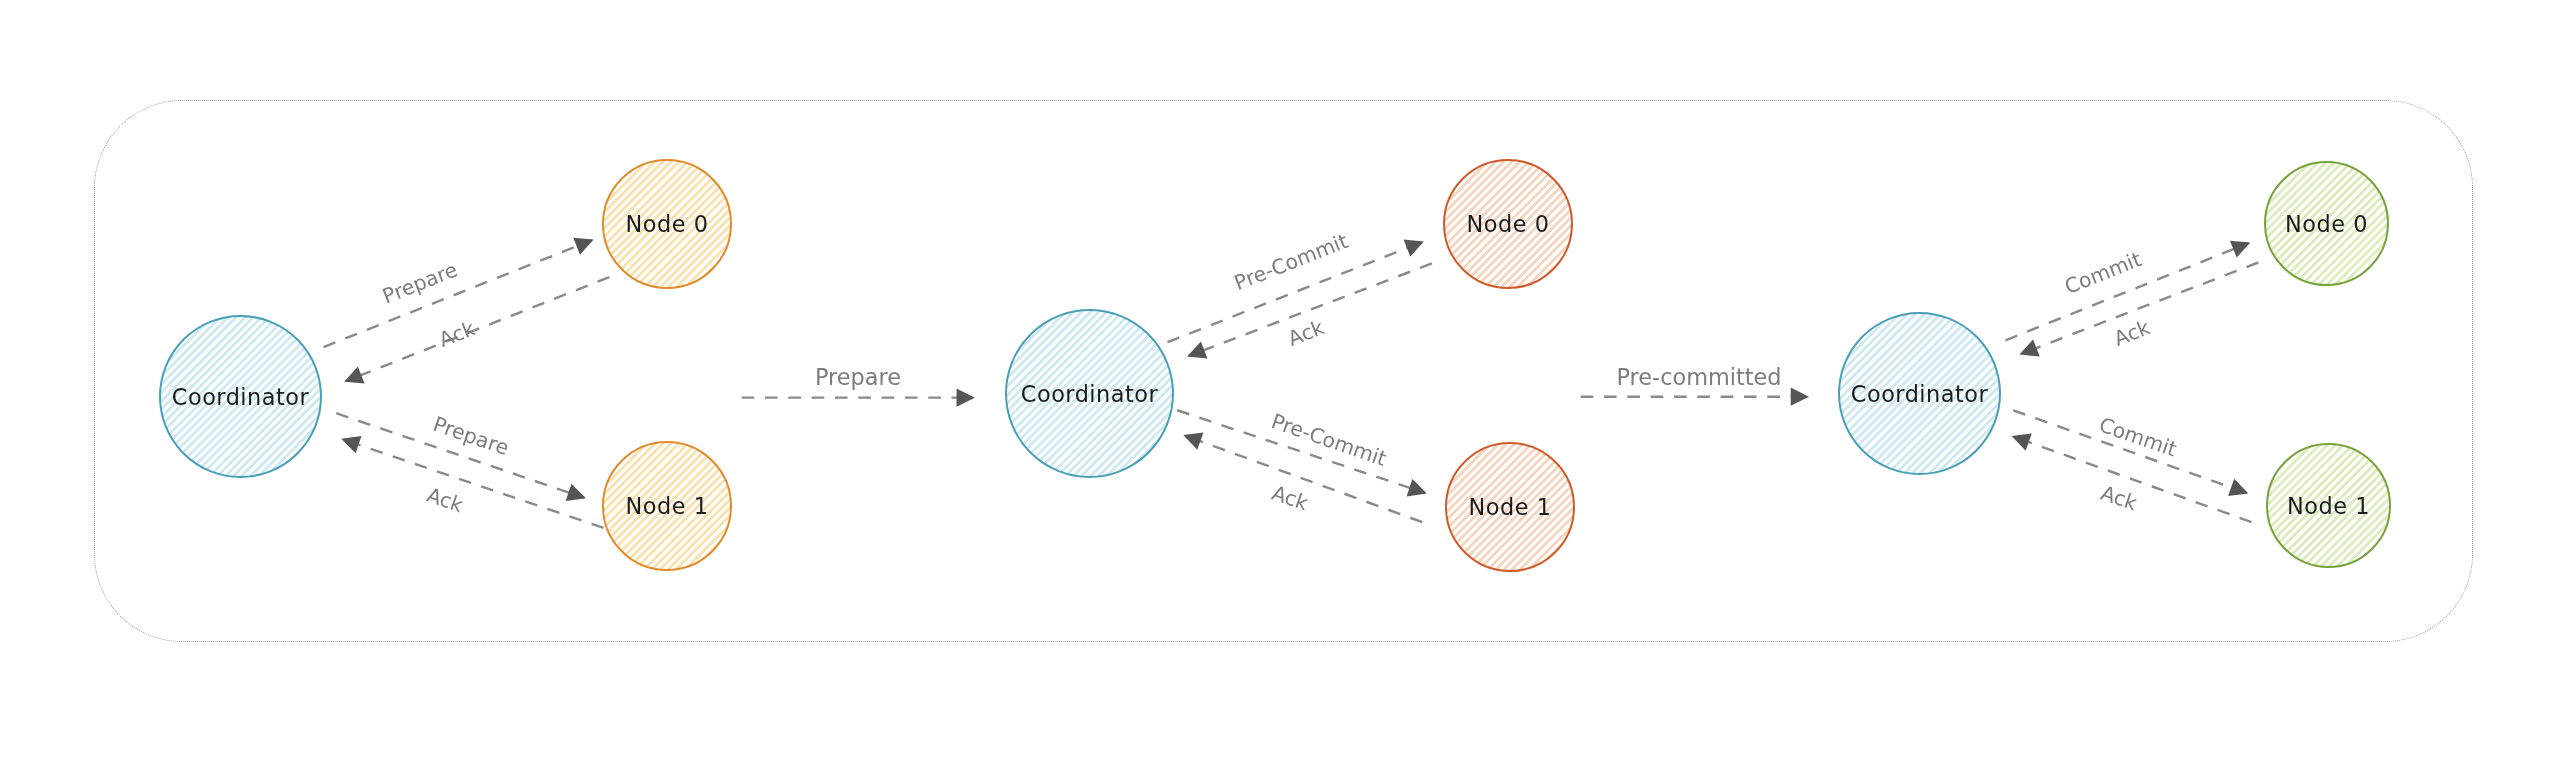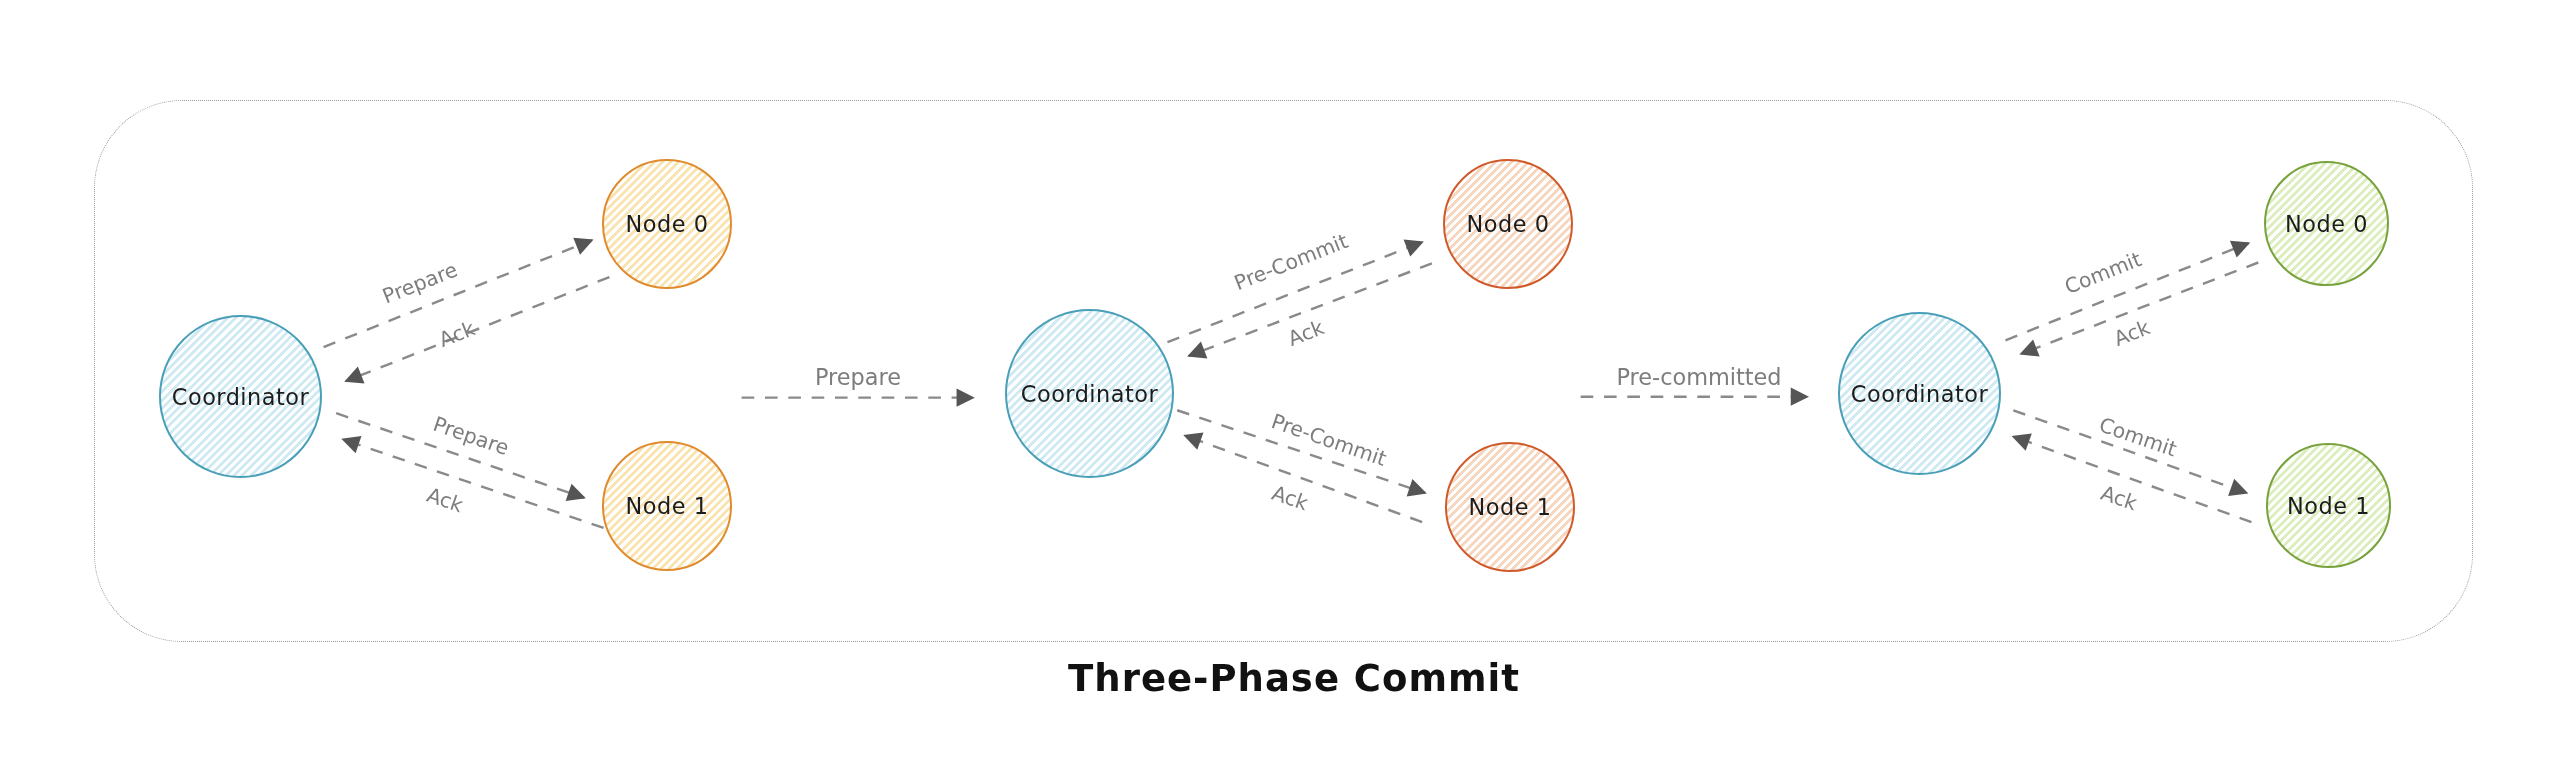--- a/index.html
+++ b/index.html
@@ -157,16 +157,15 @@
   <div class="msg-label rot-down" style="left:1329px; top:440px;">Pre-Commit</div>
   <div class="msg-label rot-down" style="left:1290px; top:498px;">Ack</div>
 
   <div class="transition-label" style="left:1699px; top:377px;">Pre-committed</div>
 
   <div class="msg-label rot-up" style="left:2103px; top:273px;">Commit</div>
   <div class="msg-label rot-up" style="left:2132px; top:333px;">Ack</div>
   <div class="msg-label rot-down" style="left:2138px; top:437px;">Commit</div>
   <div class="msg-label rot-down" style="left:2119px; top:498px;">Ack</div>
 
-  <div class="diagram-title">Three-Phase Commit</div>
 
 </div>
 
 
 </body></html>

